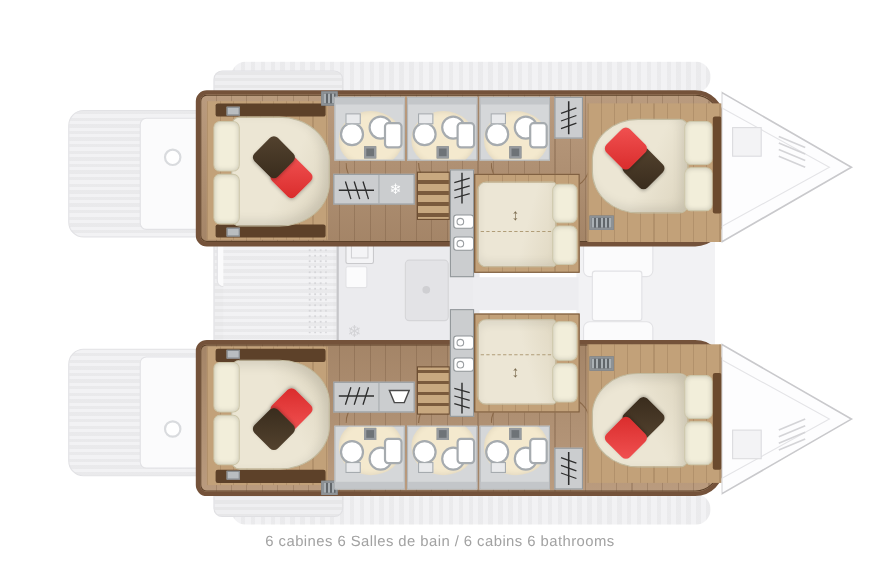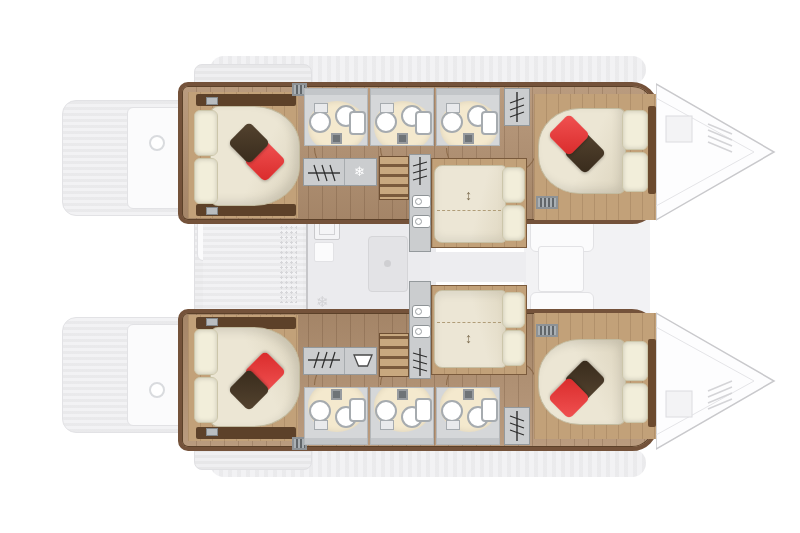--- a/index.html
+++ b/index.html
@@ -341,13 +341,14 @@
     <div class="abs cabwood" style="left:128px;top:4px;width:96px;height:90px;border:1px solid #7a5a3c;box-sizing:border-box;">
       <div class="abs nmat" style="left:2px;top:6px;width:70px;height:76px;">
         <div class="abs dash" style="left:2px;top:44px;width:64px;"></div>
         <div class="abs arrow flip" style="left:30px;top:22px;">↕</div>
       </div>
       <div class="abs pillow" style="left:70px;top:8px;width:21px;height:34px;"></div>
       <div class="abs pillow" style="left:70px;top:46px;width:21px;height:34px;"></div>
     </div>
   </div>
 
+  <div class="abs caption" style="top:484px;">6 cabines 6 Salles de bain / 6 cabins 6 bathrooms</div>
 </div>
 
 </body></html>

